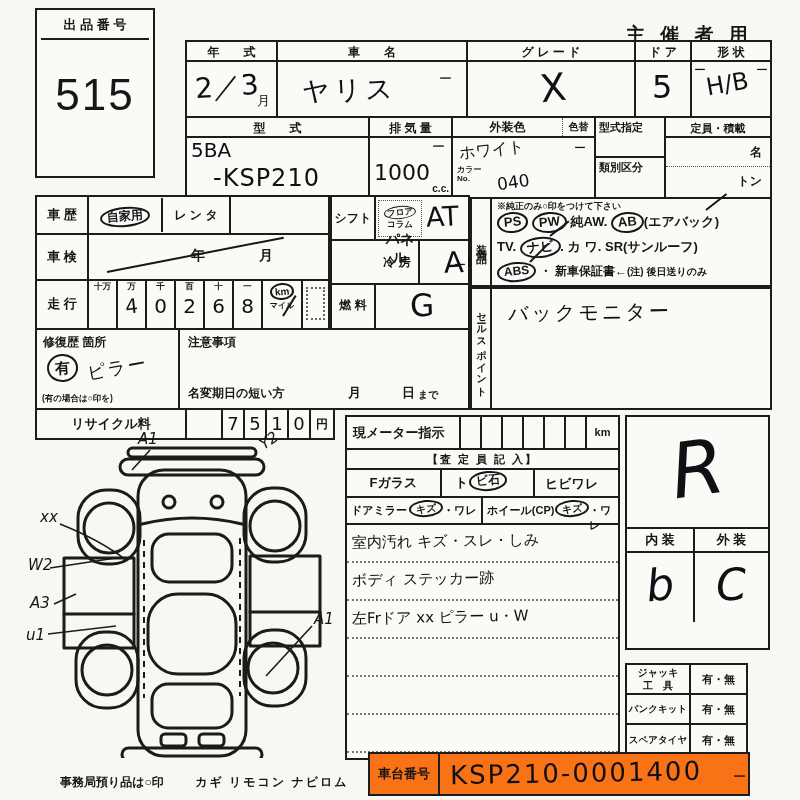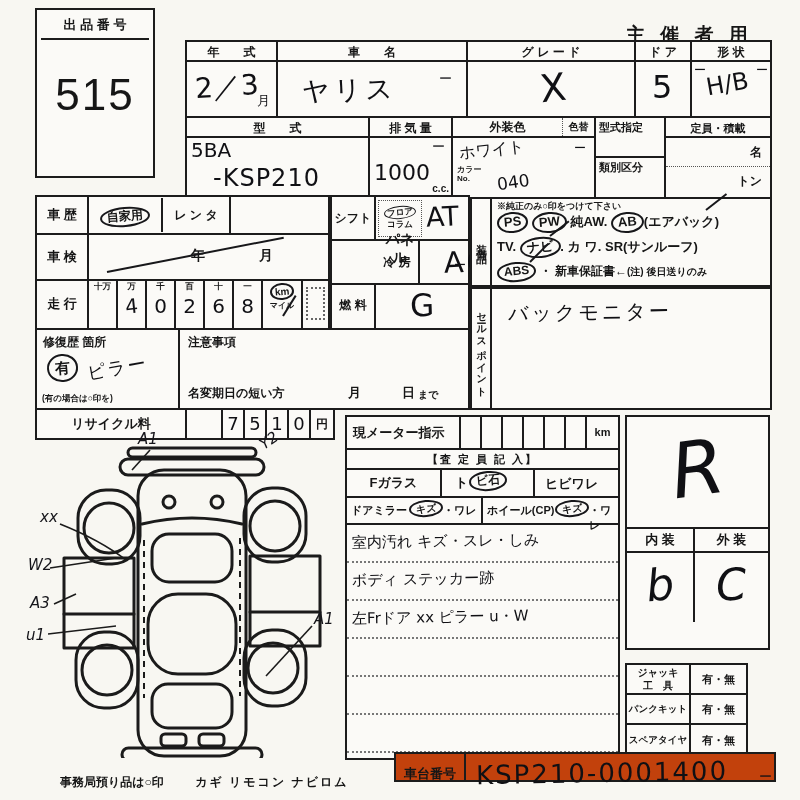--- a/index.html
+++ b/index.html
@@ -390,21 +390,21 @@
       <div class="hdr br" style="flex:0 0 64px;font-size:9.5px;line-height:30px;">スペアタイヤ</div>
       <div class="hdr" style="flex:1;font-size:11px;line-height:30px;">有・無</div>
     </div>
   </div>
 
   <div class="abs" style="left:60px;top:774px;font-weight:bold;font-size:12px;">
     <span>事務局預り品は○印</span>
     <span style="margin-left:28px;letter-spacing:2px;">カギ リモコン ナビロム</span>
   </div>
 
-  <div class="abs bd fx" style="left:394px;top:752px;width:382px;height:30px;background:#c2410c;">
+  <div class="abs bd fx" style="left:368px;top:752px;width:382px;height:44px;background:#f97316;">
     <div class="hdr br" style="flex:0 0 70px;font-size:13px;line-height:40px;">車台番号</div>
     <div class="val" style="white-space:nowrap;">
       <span class="hw" style="position:absolute;left:10px;top:4px;font-size:26px;letter-spacing:2px;transform:rotate(-1deg);">KSP210-0001400</span>
       <span class="hw" style="position:absolute;right:2px;top:14px;font-size:13px;">ー</span>
     </div>
   </div>
 
 </div>
 
 </body></html>

